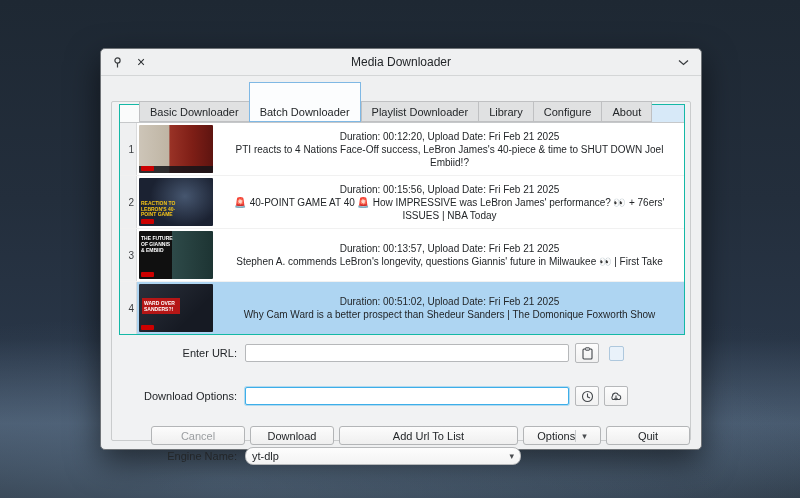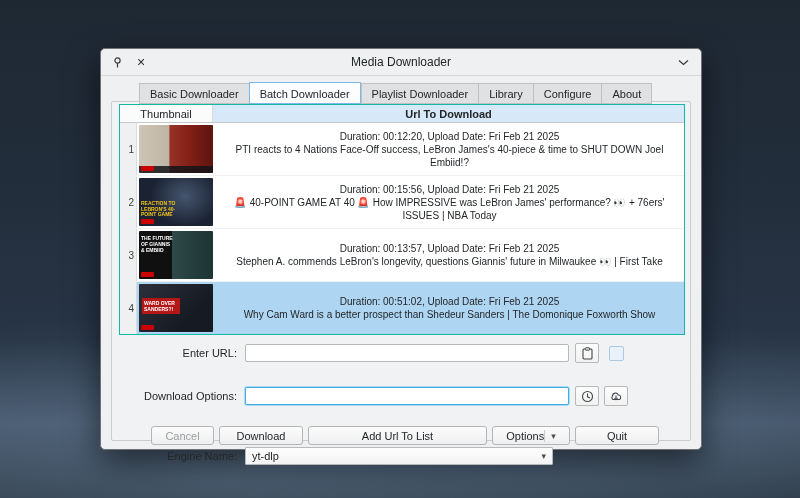--- a/index.html
+++ b/index.html
@@ -22,21 +22,21 @@
     font-size:12px;color:#232629;}
   .tb-left{position:absolute;left:8px;top:0;height:26px;display:flex;align-items:center;gap:8px;}
   .tb-right{position:absolute;right:10px;top:0;height:26px;display:flex;align-items:center;}
   .tb-btn{width:16px;height:16px;display:flex;align-items:center;justify-content:center;cursor:pointer;color:#3a3d40;}
   .tb-close{font-size:14px;line-height:14px;color:#2b2e31;}
   
   .tabs{position:absolute;left:16px;top:33px;display:flex;align-items:flex-end;z-index:3;margin-left:22px;}
   .tab{font-size:11px;color:#232629;padding:4px 10px 3px 10px;background:#e0e1e2;
     border:1px solid #bfc0c2;border-right:none;cursor:pointer;}
   .tab:last-child{border-right:1px solid #bfc0c2;}
-  .tab.active{background:#fcfdfe;border:1px solid #7fb8e4;padding-top:5px;position:relative;z-index:4;}
+  .tab.active{background:#fcfdfe;border:1px solid #7fb8e4;padding-top:23px;position:relative;z-index:4;}
   
   .frame{position:absolute;left:10px;right:10px;top:52px;bottom:8px;border:1px solid #cacccd;background:#f1f2f3;border-radius:2px;}
   
   .table{position:absolute;left:18px;top:55px;width:564px;height:229px;background:#ffffff;
     border:1px solid #14b8a6;display:flex;flex-direction:column;font-size:10px;}
   .thead{display:flex;height:17px;border-bottom:1px solid #c6c8ca;flex:0 0 auto;}
   .th-thumb{width:92px;background:#fafbfb;display:flex;align-items:center;justify-content:center;
     border-right:1px solid #d7d9da;font-size:11px;color:#232629;}
   .th-url{flex:1;background:#d7e9f8;display:flex;align-items:center;justify-content:center;
     font-weight:bold;font-size:11px;color:#232629;}
@@ -65,31 +65,31 @@
   
   .form-row{position:absolute;left:18px;width:564px;height:20px;display:flex;align-items:center;}
   .fr1{top:294px;} .fr2{top:317px;margin-top:20px;} .fr3{top:349px;margin-top:48px;}
   .f-label{width:118px;text-align:right;margin-right:8px;font-size:11px;color:#232629;flex:0 0 auto;}
   .f-input{width:324px;height:18px;border:1px solid #b6b8ba;border-radius:2px;background:#ffffff;
     font-family:"Liberation Sans",sans-serif;font-size:11px;padding:0 4px;box-sizing:border-box;outline:none;}
   .f-input.focused{border:1px solid #3daee9;box-shadow:0 0 0 1px rgba(61,174,233,.35);}
   .icon-btn{width:22px;height:18px;margin-left:6px;border:1px solid #b6b8ba;border-radius:2px;
     background:linear-gradient(#fdfdfd,#f1f1f1);display:flex;align-items:center;justify-content:center;cursor:pointer;}
   .mini-check{width:13px;height:13px;margin-left:10px;border:1px solid #aec8dd;border-radius:2px;background:#e9f2fa;cursor:pointer;}
-  .combo{width:308px;height:18px;border:1px solid #b6b8ba;border-radius:1px;background:linear-gradient(#fdfdfd,#f3f3f3);
+  .combo{width:276px;height:18px;border:1px solid #b6b8ba;border-radius:8px;background:linear-gradient(#fdfdfd,#f3f3f3);
     display:flex;align-items:center;justify-content:space-between;padding:0 6px;box-sizing:border-box;
     font-size:11px;color:#232629;cursor:pointer;}
   .combo .chev{font-size:9px;color:#4a4d50;}
   
   .btn-bar{position:absolute;left:50px;top:377px;display:flex;gap:5px;}
   .btn{height:19px;border:1px solid #b3b5b7;border-radius:3px;background:linear-gradient(#fcfcfc,#efefef);
     font-size:11px;color:#232629;display:flex;align-items:center;justify-content:center;cursor:pointer;
     font-family:"Liberation Sans",sans-serif;box-sizing:border-box;}
   .btn.disabled{color:#9b9ea1;cursor:default;}
-  .b-cancel{width:63px;} .b-download{width:84px;} .b-add{width:179px;} .b-options{width:78px;gap:0;} .b-quit{width:84px;}
+  .b-cancel{width:94px;} .b-download{width:84px;} .b-add{width:179px;} .b-options{width:78px;gap:0;} .b-quit{width:84px;}
   .b-options .chev{font-size:9px;color:#4a4d50;border-left:1px solid #c9cbcd;padding-left:6px;height:12px;line-height:12px;}
   svg{display:block;}
 </style>
 </head>
 <body>
 
 <div class="window">
 
   <div class="titlebar">
     <div class="tb-left">

